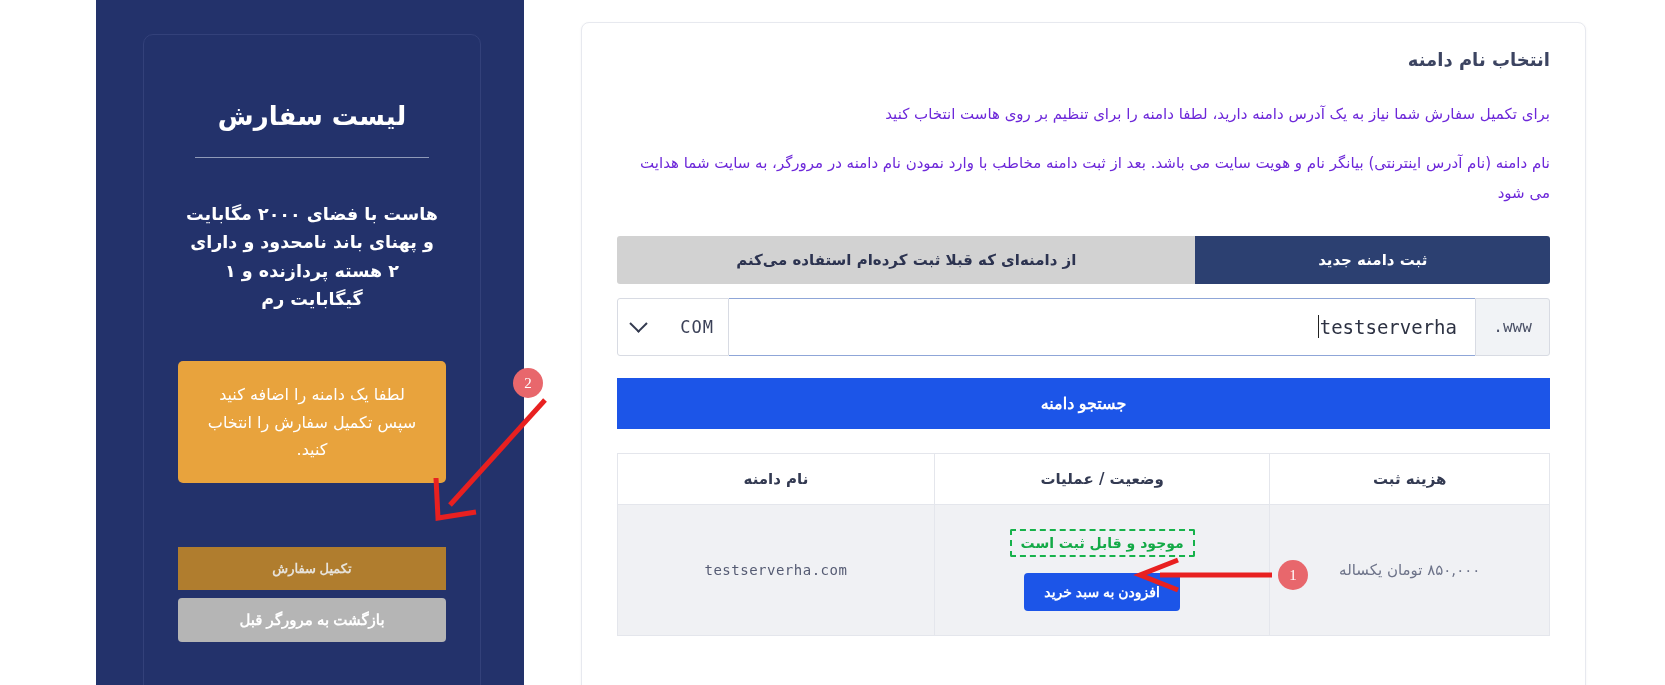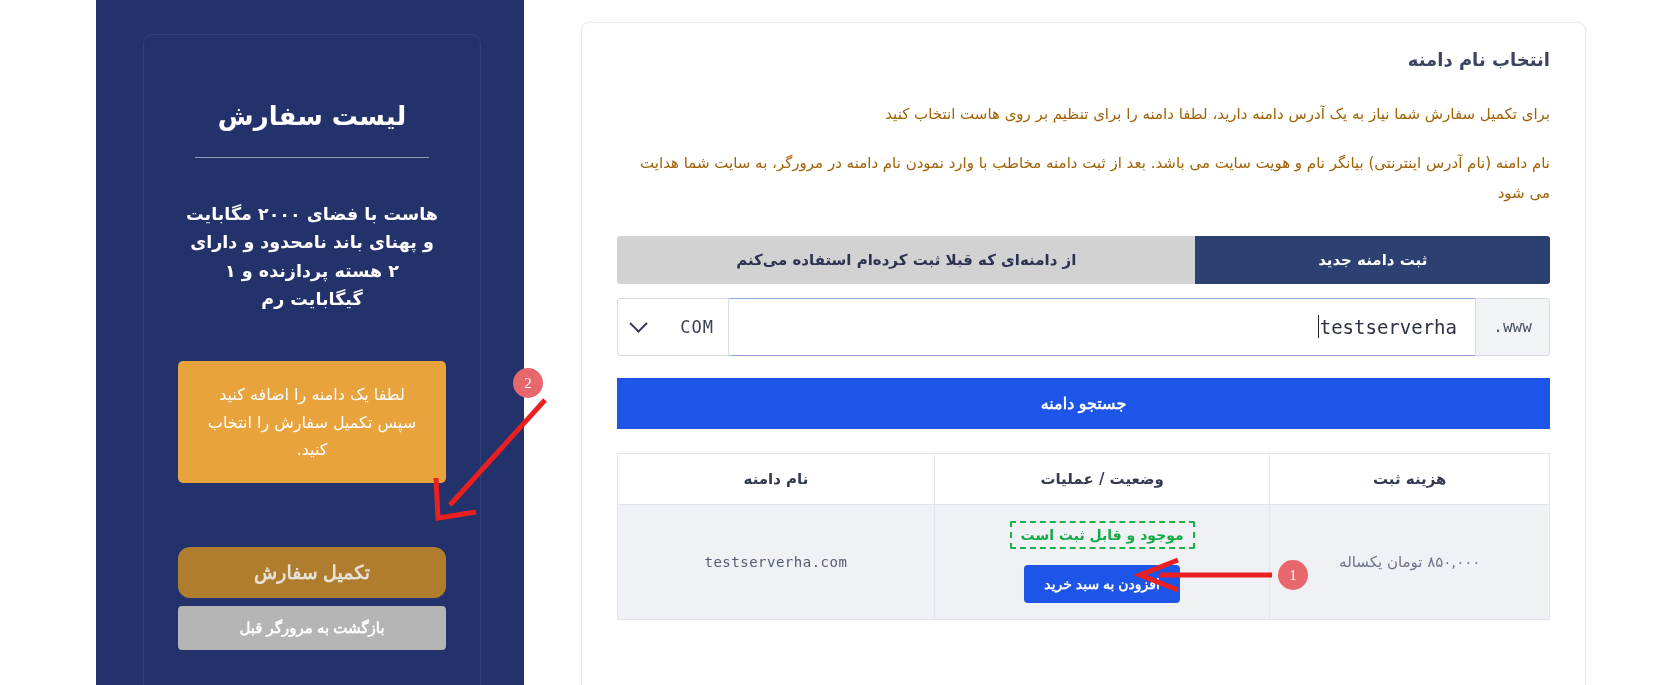--- a/index.html
+++ b/index.html
@@ -63,24 +63,24 @@
     font-size: 16px;
     line-height: 1.7;
     text-align: center;
     border-radius: 5px;
     padding: 20px 24px;
   }
   .btn-complete {
     margin: 64px 0 0 0;
     background: #b07d2e;
     color: #e6e2da;
-    font-size: 19px;
-    font-weight: bold;
-    text-align: center;
-    border-radius: 12px;
+    font-size: 13px;
+    font-weight: bold;
+    text-align: center;
+    border-radius: 0;
     padding: 14px 0;
     border: none;
     width: 100%;
     display: block;
     box-sizing: border-box;
   }
   .btn-back {
     margin: 8px 0 0 0;
     background: #b5b5b5;
     color: #ffffff;
@@ -118,21 +118,21 @@
     padding: 0 35px;
   }
   .panel-title {
     color: #3c4461;
     font-size: 18px;
     font-weight: bold;
     text-align: right;
     margin: 26px 0 0 0;
   }
   .panel-p {
-    color: #a16207;
+    color: #6d28d9;
     font-size: 15px;
     line-height: 1.95;
     text-align: right;
     margin: 30px 0 0 0;
   }
   .panel-p.second { margin-top: 20px; }
 
   
   .tabs {
     display: flex;
@@ -262,21 +262,21 @@
     font-size: 15px;
     font-weight: bold;
     text-align: center;
     padding: 16px 20px;
     box-sizing: border-box;
   }
   table.results td {
     border: 1px solid #e4e6ec;
     background: #f0f1f4;
     text-align: center;
-    padding: 16px 20px;
+    padding: 24px 20px;
     vertical-align: middle;
     box-sizing: border-box;
     height: 92px;
   }
   th.col-name, td.col-name { width: 34%; text-align: right; }
   th.col-status, td.col-status { width: 36%; }
   th.col-price, td.col-price { width: 30%; }
   .domain-cell {
     font-family: "DejaVu Sans Mono", "Liberation Mono", monospace;
     font-size: 14px;

